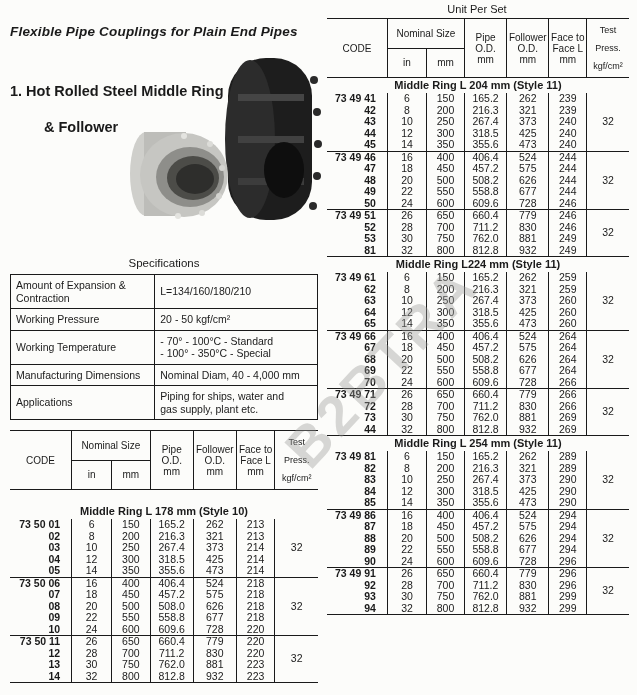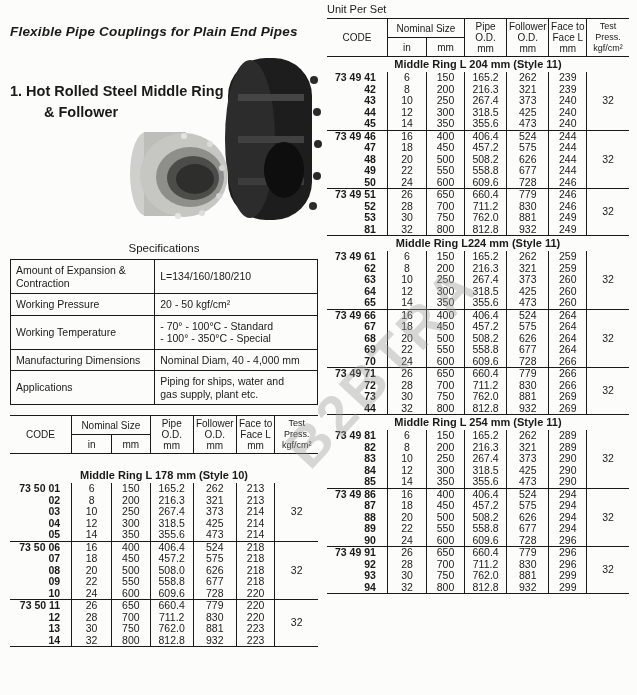--- a/index.html
+++ b/index.html
@@ -5,21 +5,21 @@
   html,body { margin:0; padding:0; }
   .page {
     position:relative; width:637px; height:695px;
     background:#fcfcfa; overflow:hidden;
     font-family:"Liberation Sans", sans-serif; color:#1a1a1a;
   }
   
   .col-left { position:absolute; left:10px; top:0; width:308px; }
   .doc-title { margin-top:24px; font-style:italic; font-weight:bold; font-size:13.5px; letter-spacing:.2px; }
   .h1 { margin-top:44px; font-weight:bold; font-size:14.5px; }
-  .h2 { margin-top:5px; margin-left:34px; font-weight:bold; font-size:14.5px; }
+  .h2 { margin-top:20px; margin-left:34px; font-weight:bold; font-size:14.5px; }
   .spec-title { margin-top:122px; text-align:center; font-size:11.5px; }
   table.spec { margin-top:5px; width:100%; border-collapse:collapse; }
   table.spec td {
     border:1px solid #1a1a1a; font-size:10.5px; line-height:12.5px;
     padding:4px 5px; white-space:pre-line; vertical-align:middle;
   }
   table.spec td:first-child { width:47%; }
   
   table.tbl { width:100%; border-collapse:collapse; border-bottom:1.5px solid #1a1a1a; table-layout:fixed; }
   table.tbl-left  { margin-top:10px; }
@@ -28,35 +28,35 @@
   .tbl col.w-pipe {width:14%} .tbl col.w-fol {width:14%} .tbl col.w-face {width:12.5%}
   .tbl col.w-test {width:14%}
   .tbl th {
     font-weight:normal; font-size:10px; line-height:11px; text-align:center;
     white-space:pre-line; padding:2px 0; border-left:1px solid #1a1a1a; vertical-align:middle;
   }
   .tbl th.c0 { border-left:none; }
   .tbl thead tr:first-child th { border-top:1.5px solid #1a1a1a; }
   .tbl th.rs { border-bottom:1.5px solid #1a1a1a; }
   .tbl th.th-nominal { border-bottom:1px solid #1a1a1a; }
-  .tbl th.th-test { font-size:9px; line-height:11px;margin-top:24px; }
+  .tbl th.th-test { font-size:9px; line-height:18px;margin-top:24px; }
   .tbl td {
     font-size:10.5px; line-height:11.5px; padding:0; text-align:center;
     border-left:1px solid #1a1a1a; vertical-align:middle;
   }
   .tbl td.c0 { border-left:none; text-align:right; padding-right:11px; font-weight:bold; }
   .tbl tr.sec-title td {
     border:none; border-top:1.5px solid #1a1a1a;
     font-weight:bold; font-size:11px; line-height:15px; text-align:center;
   }
   .tbl-left tr.sec-title td { border-top:none; padding-top:14px; }
   .tbl tr.group-start td { border-top:1px solid #1a1a1a; }
   
   .col-right { position:absolute; left:327px; top:0; width:302px; }
-  .unit { margin-top:3px; text-align:left; font-size:11px; padding-right:2px; }
+  .unit { margin-top:3px; text-align:center; font-size:11px; padding-right:2px; }
   .footer { margin-top:15px; font-size:11px; }
   
   .photos { position:absolute; left:116px; top:48px; width:206px; height:180px; }
   .watermark {
     position:absolute; left:252px; top:330px; width:330px; height:60px;
     transform:rotate(-47deg); transform-origin:40% 50%;
     font-size:56px; font-weight:bold; letter-spacing:4px;
     color:#9b9b98; opacity:.38; pointer-events:none; z-index:5;
   }
 </style>

